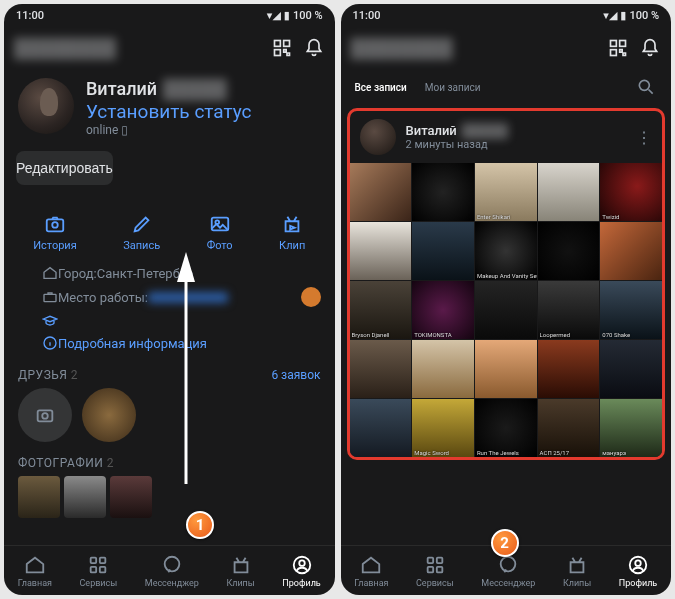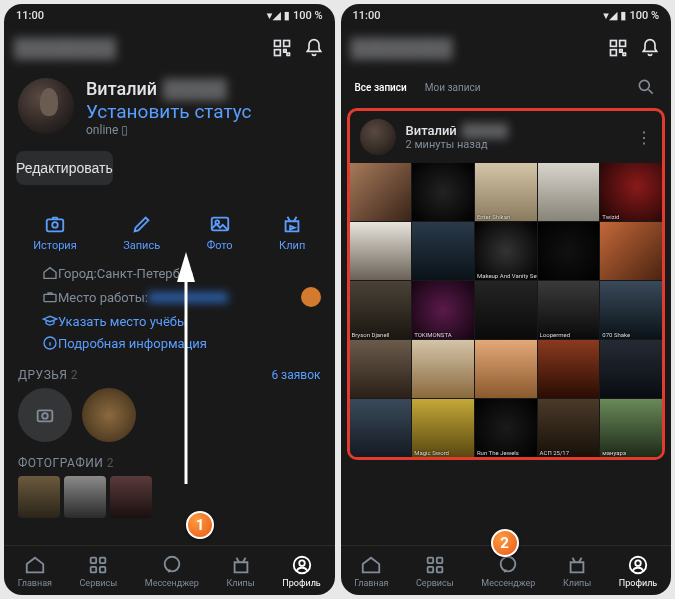--- a/index.html
+++ b/index.html
@@ -227,21 +227,20 @@
       <span>Место работы:</span>
       <span class="val-blur"></span>
       <span class="work-badge"></span>
     </div>
     <div class="info-row">
       <span>
           <svg viewBox="0 0 24 24" width="16" height="16" stroke="#5a9eff" stroke-width="2" fill="none">
             <path d="M2 9l10-4 10 4-10 4zM6 11v4c0 1 3 3 6 3s6-2 6-3v-4"></path>
           </svg>
         </span>
-      <span class="link">Указать место учёбы</span>
     </div>
     <div class="info-row">
       <span>
           <svg viewBox="0 0 24 24" width="16" height="16" stroke="#5a9eff" stroke-width="2" fill="none">
             <circle cx="12" cy="12" r="9"></circle>
             <path d="M12 8v.01M12 11v5"></path>
           </svg>
         </span>
       <span class="link">Подробная информация</span>
     </div>

